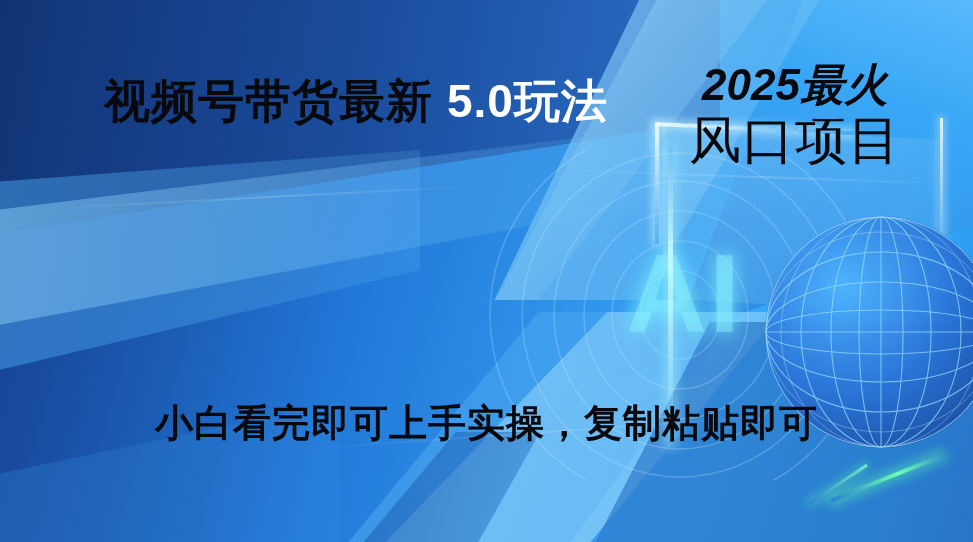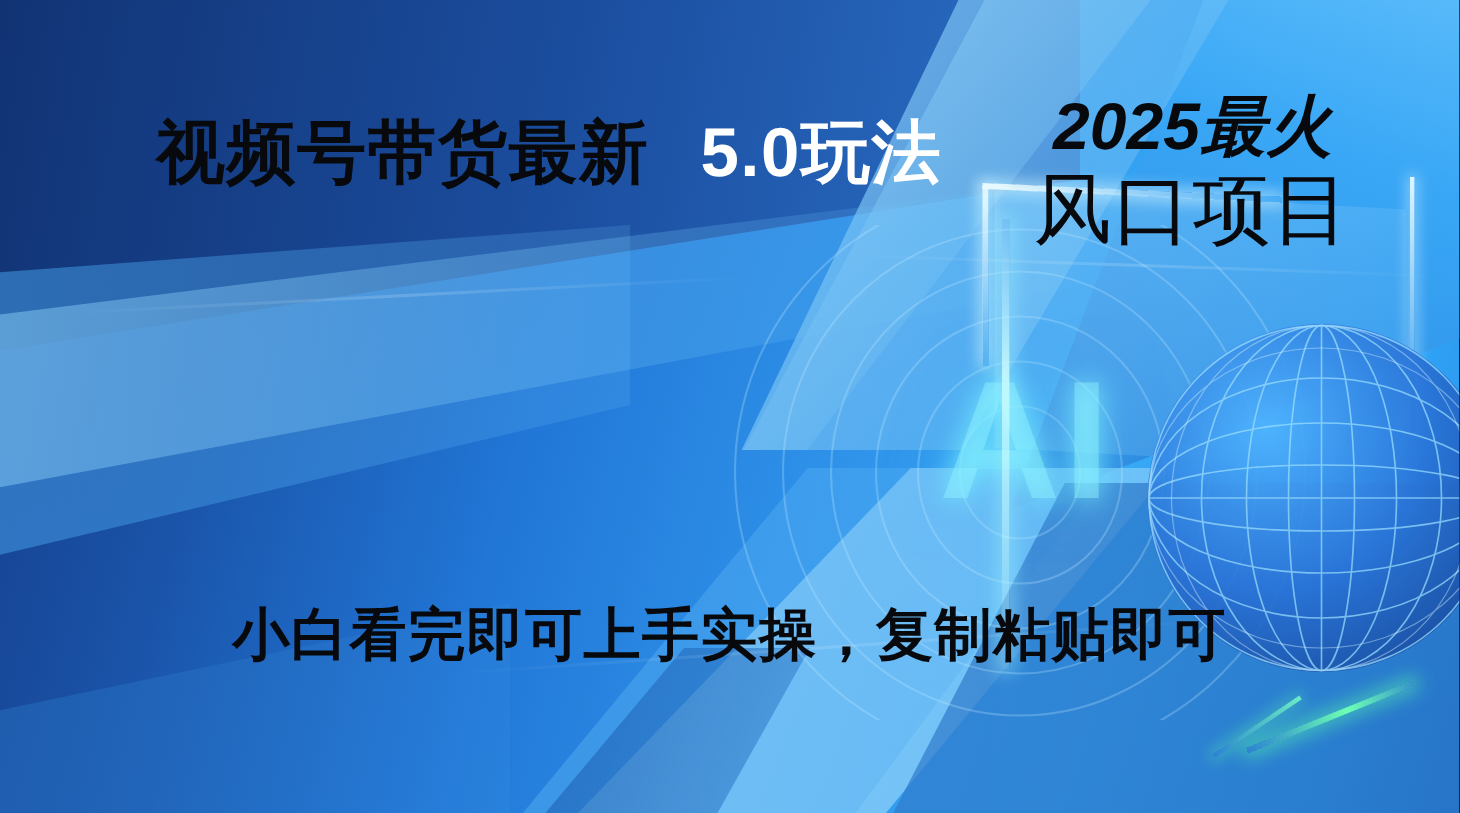--- a/index.html
+++ b/index.html
@@ -161,21 +161,21 @@
 
   .line-kicker{
     position:absolute;left:104px;top:78px;
     display:flex;align-items:baseline;gap:14px;
     white-space:nowrap;
   }
   .kicker-black{
     font-size:46px;font-weight:700;color:#07090c;letter-spacing:1px;line-height:1;
   }
   .kicker-white{
-    font-size:46px;font-weight:700;color:#ffffff;letter-spacing:1px;line-height:1;margin-left:20px;
+    font-size:46px;font-weight:700;color:#ffffff;letter-spacing:1px;line-height:1;
   }
 
   .badge{
     position:absolute;right:72px;top:62px;
     text-align:center;white-space:nowrap;
   }
   .badge-l1{font-size:44px;font-weight:700;color:#08090c;line-height:1.05;letter-spacing:0px;font-style:italic;}
   .badge-l2{font-size:52px;font-weight:400;color:#08090c;line-height:1.25;letter-spacing:1px;}
 
   .headline{

